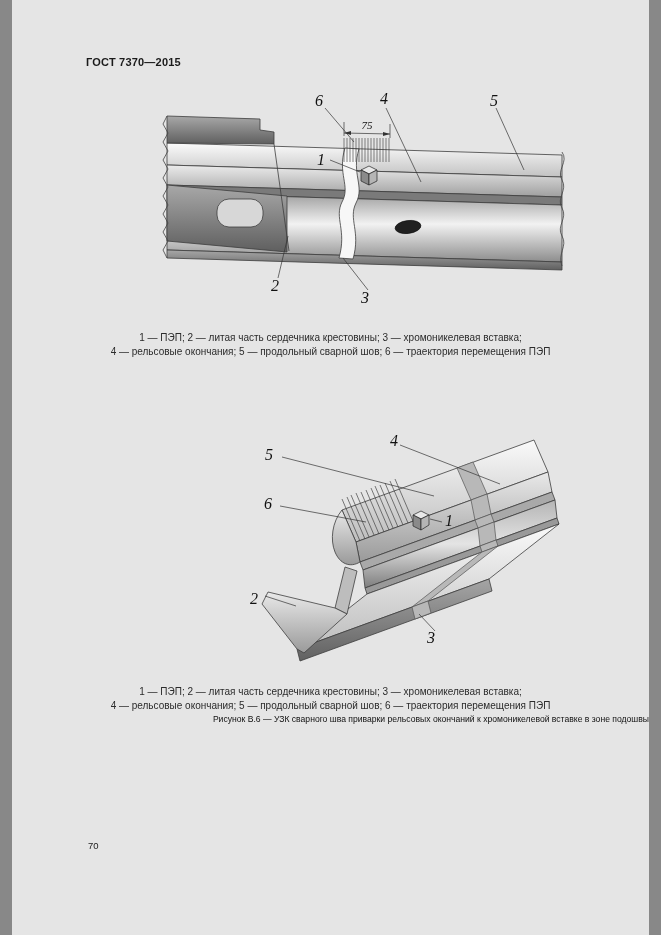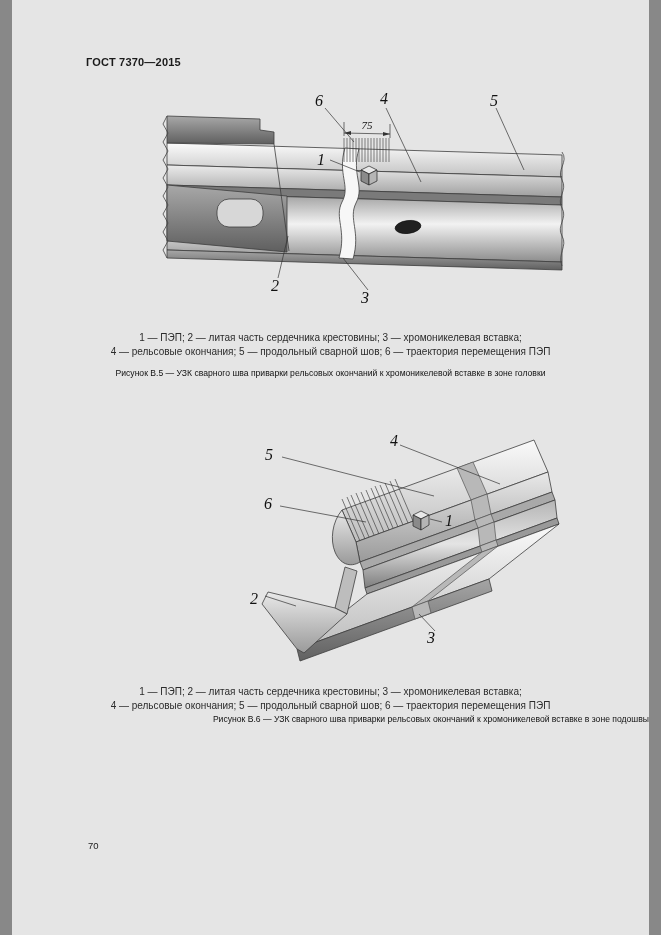--- a/index.html
+++ b/index.html
@@ -103,21 +103,20 @@
     <text class="co" x="199" y="217">3</text>
 
     <path stroke="#444" stroke-width="0.8" fill="none" d="M5,30 L1,38 L6,47 L1,56 L6,65 L1,74 L6,83 L1,92 L6,101 L1,110 L6,119 L1,128 L6,137 L1,146 L6,155 L1,164 L5,172"></path>
     <path stroke="#444" stroke-width="0.8" fill="none" d="M400,66 C407,76 394,84 400,94 C406,104 394,112 400,122 C406,132 394,140 400,150 C406,160 395,168 400,180"></path>
   </svg>
 
   <div class="legend legend1">
     <div>1 — ПЭП; 2 — литая часть сердечника крестовины; 3 — хромоникелевая вставка;</div>
     <div>4 — рельсовые окончания; 5 — продольный сварной шов; 6 — траектория перемещения ПЭП</div>
   </div>
-  <div class="caption caption1">Рисунок В.5 — УЗК сварного шва приварки рельсовых окончаний к хромоникелевой вставке в зоне головки</div>
 
   <svg class="fig fig2" width="340" height="262" viewBox="0 0 340 262" xmlns="http://www.w3.org/2000/svg">
     <defs>
       <linearGradient id="b1" x1="0" y1="0" x2="0" y2="1">
         <stop offset="0" stop-color="#fafafa"></stop>
           <stop offset="1" stop-color="#bdbdbd"></stop>
       </linearGradient>
       <linearGradient id="b2" x1="0" y1="0" x2="0" y2="1">
         <stop offset="0" stop-color="#e9e9e9"></stop>
           <stop offset="1" stop-color="#9a9a9a"></stop>

